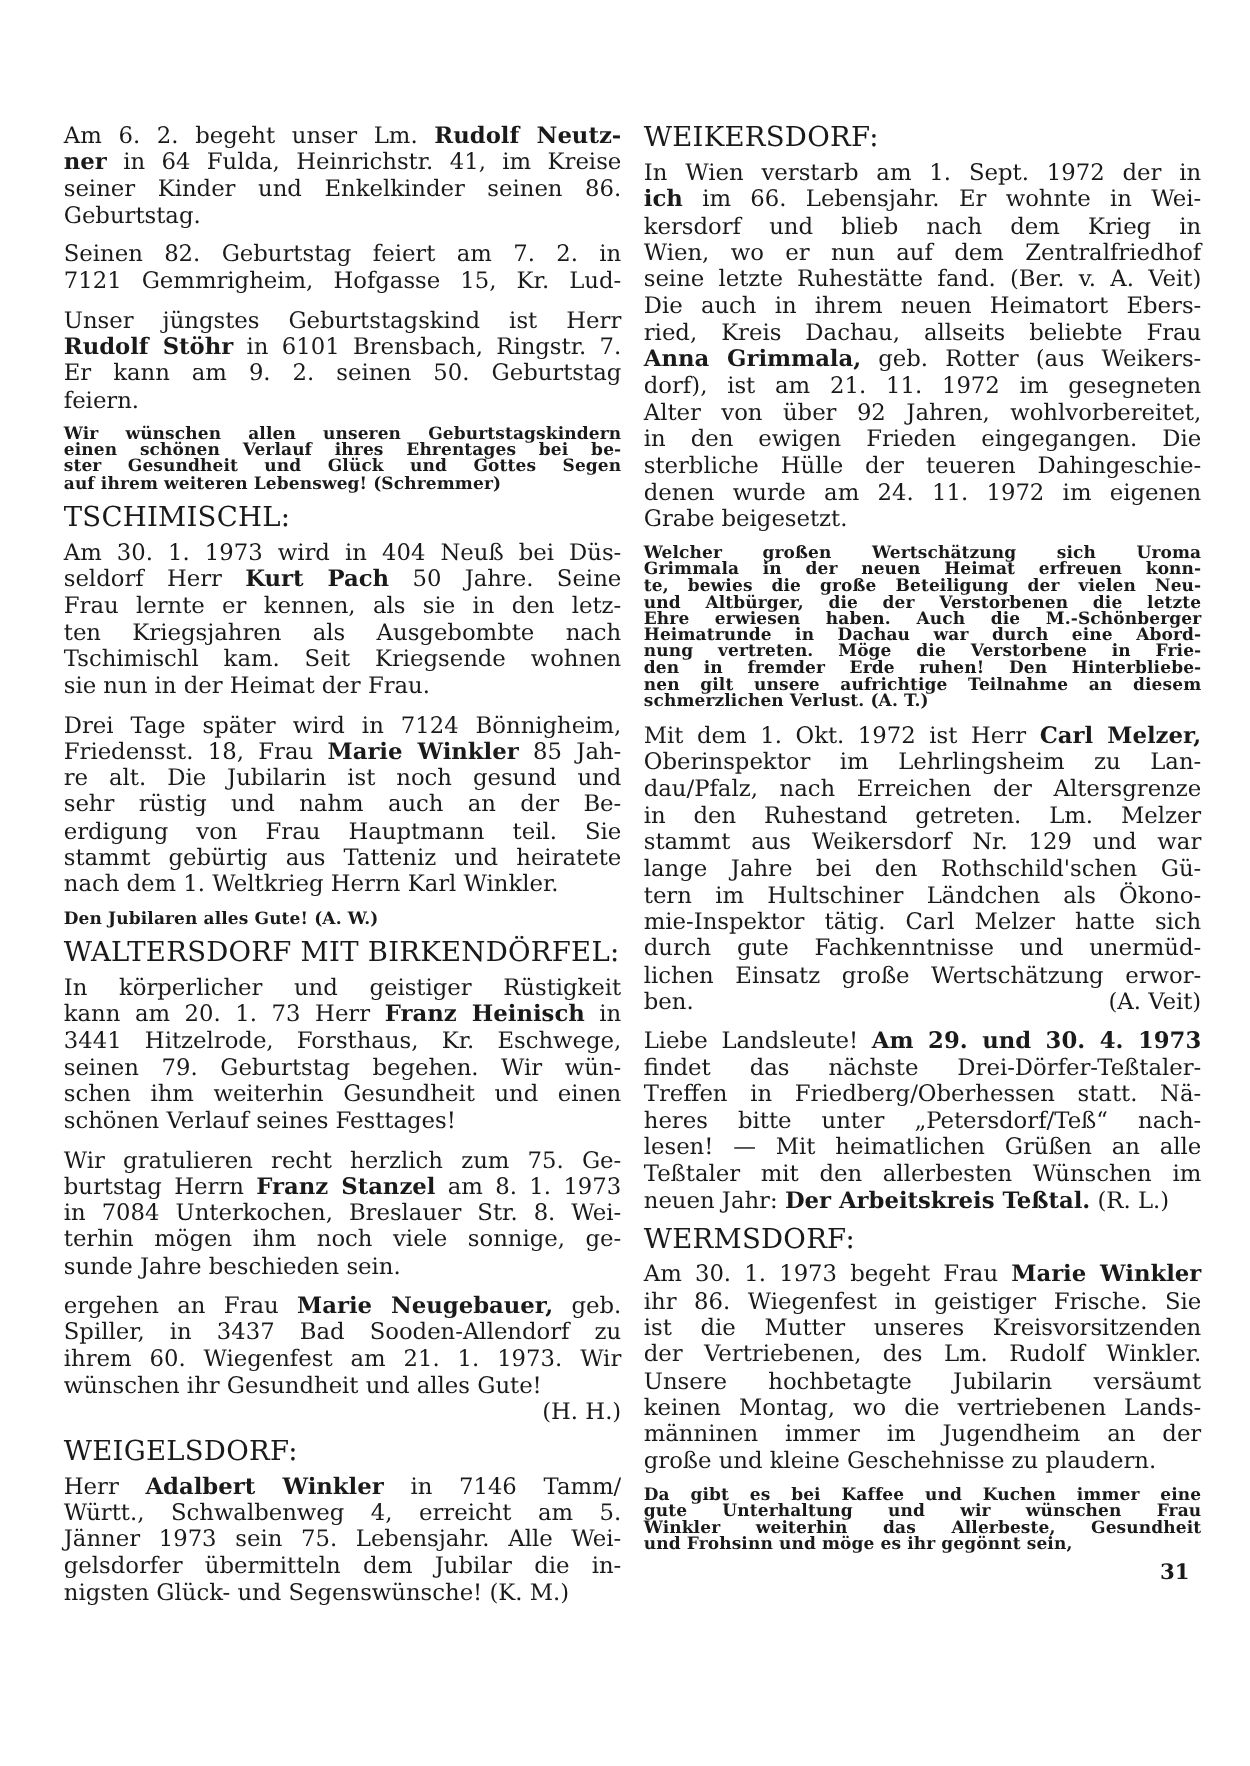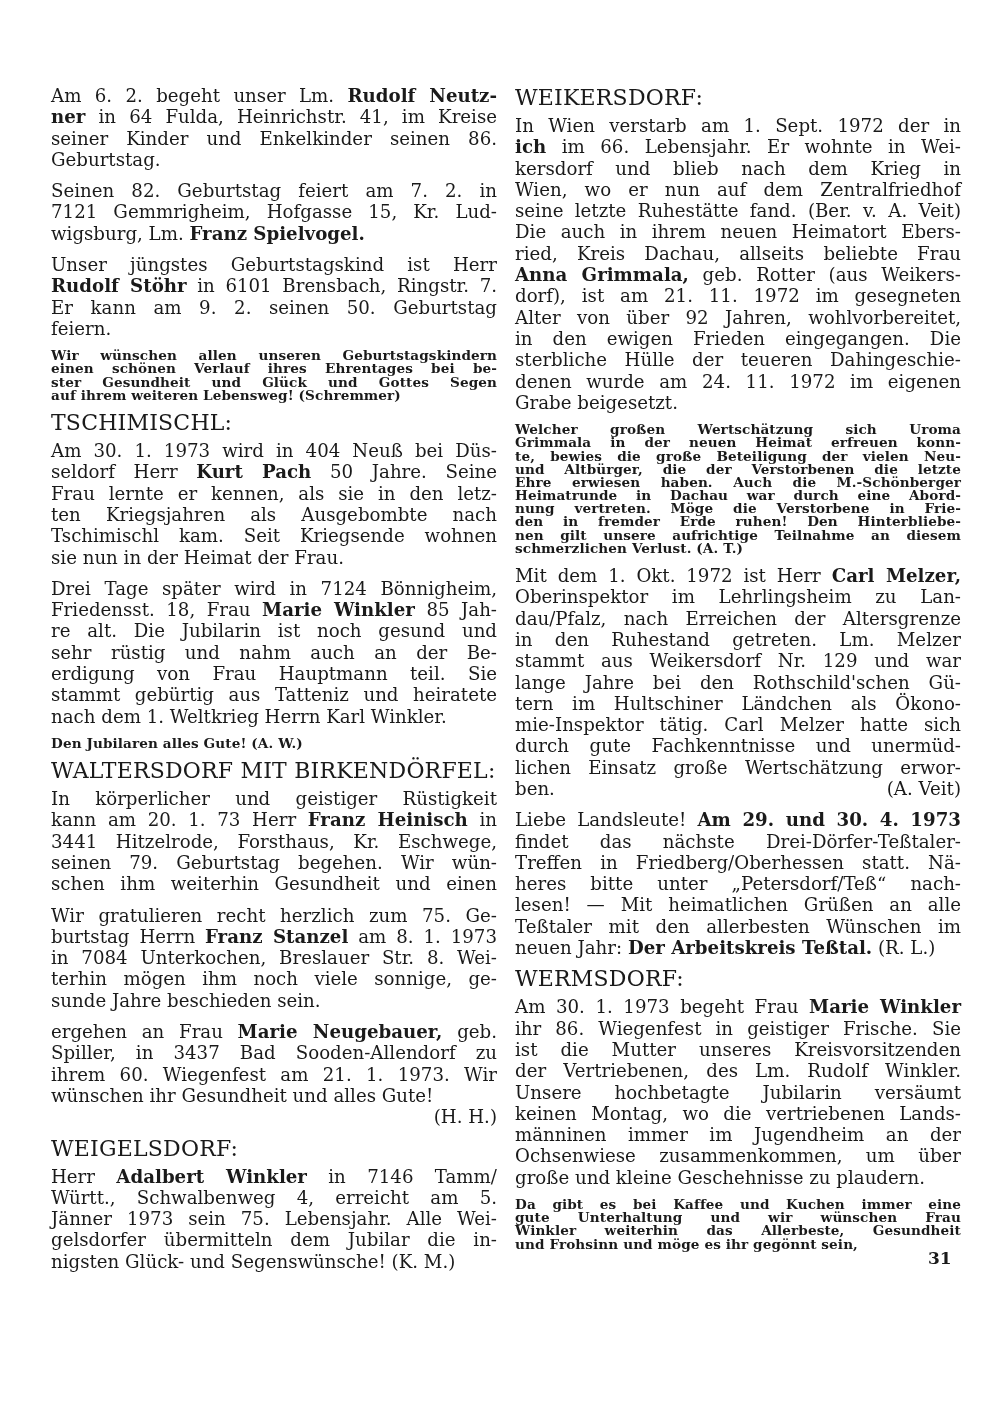--- a/index.html
+++ b/index.html
@@ -1,18 +1,18 @@
 <!DOCTYPE html>
 <html><head>
 <meta charset="utf-8">
 <style>
   html, body { margin: 0; padding: 0; background: #ffffff; }
   body { width: 1000px; height: 1413px; position: relative; overflow: hidden;
          font-family: "DejaVu Serif", "Liberation Serif", serif; color: #1a1a1a; }
-  .col { position: absolute; top: 85px; width: 446px; }
+  .col { position: absolute; top: 98px; width: 446px; }
   .col-left { left: 51px; }
   .col-right { left: 515px; }
   .para { margin: 0 0 10px 0; }
   .line { display: block; white-space: nowrap; font-size: 18.2px; line-height: 21.3px;
           text-align: justify; text-align-last: justify; height: 21.3px; overflow: visible; }
   .line.last { text-align-last: left; }
   .line.right { text-align: left; text-align-last: right; }
   .small .line { font-size: 13.6px; line-height: 13.2px; height: 13.2px; font-weight: bold;
                  font-family: "DejaVu Serif", serif; letter-spacing: 0.1px; }
   .heading { font-family: "DejaVu Serif", serif; font-weight: normal; font-size: 22px;
@@ -27,21 +27,20 @@
 <div class="col col-left">
     <div class="para">
       <span class="line"><span>Am 6. 2. begeht unser Lm. </span><span class="b">Rudolf Neutz-</span></span>
       <span class="line"><span class="b">ner</span><span> in 64 Fulda, Heinrichstr. 41, im Kreise</span></span>
       <span class="line"><span>seiner Kinder und Enkelkinder seinen 86.</span></span>
       <span class="line last"><span>Geburtstag.</span></span>
     </div>
     <div class="para">
       <span class="line"><span>Seinen 82. Geburtstag feiert am 7. 2. in</span></span>
       <span class="line"><span>7121 Gemmrigheim, Hofgasse 15, Kr. Lud-</span></span>
-      <span class="line last"><span>wigsburg, Lm. </span><span class="b">Franz Spielvogel.</span></span>
     </div>
     <div class="para">
       <span class="line"><span>Unser jüngstes Geburtstagskind ist Herr</span></span>
       <span class="line"><span class="b">Rudolf Stöhr</span><span> in 6101 Brensbach, Ringstr. 7.</span></span>
       <span class="line"><span>Er kann am 9. 2. seinen 50. Geburtstag</span></span>
       <span class="line last"><span>feiern.</span></span>
     </div>
     <div class="para small">
       <span class="line"><span>Wir wünschen allen unseren Geburtstagskindern</span></span>
       <span class="line"><span>einen schönen Verlauf ihres Ehrentages bei be-</span></span>
@@ -69,20 +68,21 @@
     <div class="para small">
       <span class="line last"><span>Den Jubilaren alles Gute! (A. W.)</span></span>
     </div>
     <div class="heading">WALTERSDORF MIT BIRKENDÖRFEL:</div>
     <div class="para">
       <span class="line"><span>In körperlicher und geistiger Rüstigkeit</span></span>
       <span class="line"><span>kann am 20. 1. 73 Herr </span><span class="b">Franz Heinisch</span><span> in</span></span>
       <span class="line"><span>3441 Hitzelrode, Forsthaus, Kr. Eschwege,</span></span>
       <span class="line"><span>seinen 79. Geburtstag begehen. Wir wün-</span></span>
       <span class="line"><span>schen ihm weiterhin Gesundheit und einen</span></span>
+      <span class="line last"><span>schönen Verlauf seines Festtages!</span></span>
     </div>
     <div class="para">
       <span class="line"><span>Wir gratulieren recht herzlich zum 75. Ge-</span></span>
       <span class="line"><span>burtstag Herrn </span><span class="b">Franz Stanzel</span><span> am 8. 1. 1973</span></span>
       <span class="line"><span>in 7084 Unterkochen, Breslauer Str. 8. Wei-</span></span>
       <span class="line"><span>terhin mögen ihm noch viele sonnige, ge-</span></span>
       <span class="line last"><span>sunde Jahre beschieden sein.</span></span>
     </div>
     <div class="para">
       <span class="line"><span>ergehen an Frau </span><span class="b">Marie Neugebauer,</span><span> geb.</span></span>
@@ -157,21 +157,20 @@
     </div>
     <div class="heading">WERMSDORF:</div>
     <div class="para">
       <span class="line"><span>Am 30. 1. 1973 begeht Frau </span><span class="b">Marie Winkler</span></span>
       <span class="line"><span>ihr 86. Wiegenfest in geistiger Frische. Sie</span></span>
       <span class="line"><span>ist die Mutter unseres Kreisvorsitzenden</span></span>
       <span class="line"><span>der Vertriebenen, des Lm. Rudolf Winkler.</span></span>
       <span class="line"><span>Unsere hochbetagte Jubilarin versäumt</span></span>
       <span class="line"><span>keinen Montag, wo die vertriebenen Lands-</span></span>
       <span class="line"><span>männinen immer im Jugendheim an der</span></span>
-      <span class="line"><span>Ochsenwiese zusammenkommen, um über</span></span>
       <span class="line last"><span>große und kleine Geschehnisse zu plaudern.</span></span>
     </div>
     <div class="para small">
       <span class="line"><span>Da gibt es bei Kaffee und Kuchen immer eine</span></span>
       <span class="line"><span>gute Unterhaltung und wir wünschen Frau</span></span>
       <span class="line"><span>Winkler weiterhin das Allerbeste, Gesundheit</span></span>
       <span class="line last"><span>und Frohsinn und möge es ihr gegönnt sein,</span></span>
     </div>
   </div>
 <div class="page-number">31</div>

